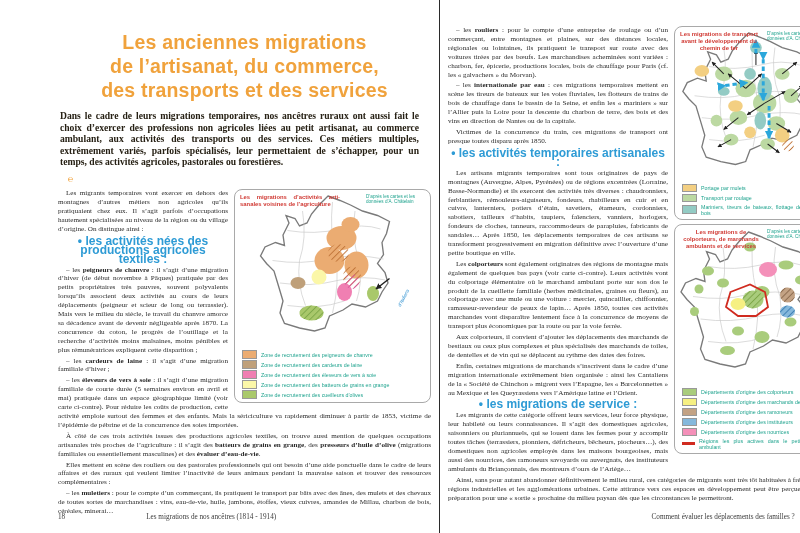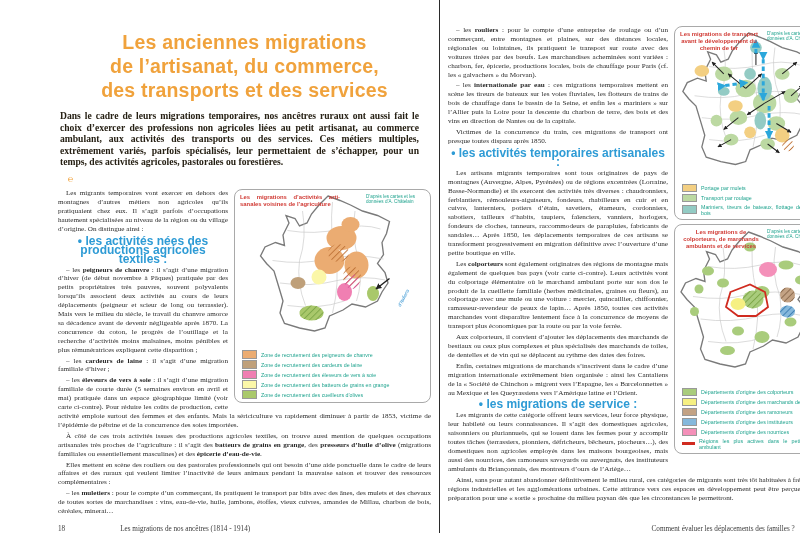--- a/index.html
+++ b/index.html
@@ -34,23 +34,23 @@
   .lrow{display:flex;align-items:center;gap:4px;margin:1.5px 0;}
   .sw{width:13px;height:6.5px;border:.5px solid #999;flex:0 0 auto;}
   .sw.line{height:2.5px;border:none;}
   .llabel{color:var(--teal_text);font-family:"Liberation Sans",sans-serif;font-size:5.3px;line-height:6px;}
   svg.fr-map{display:block;width:100%;}
   .fr-outline{fill:#ffffff;stroke:#7a7a7a;stroke-width:.9;}
   .dep{fill:none;stroke:#c9c9c9;stroke-width:.45;}
   .italie-label{position:absolute;z-index:3;color:#2b8fd0;font-style:italic;font-size:4.8px;
                 transform:rotate(-62deg);font-family:"Liberation Sans",sans-serif;}
   
-  .footer{position:absolute;bottom:0;left:0;width:100%;font-size:7.2px;color:#3a3a3a;display:flex;}
+  .footer{position:absolute;bottom:12px;left:0;width:100%;font-size:7.2px;color:#3a3a3a;display:flex;}
   .page-left .footer{padding-left:18px;}
-  .page-left .foottext{margin-left:55px;}
+  .page-left .foottext{margin-left:81px;}
   .page-right .footer{justify-content:flex-end;padding-right:14px;gap:38px;}
   b{font-weight:bold;}
 </style>
 </head>
 <body>
 
 <svg width="0" height="0" style="position:absolute" aria-hidden="true">
   <defs>
     <pattern id="stO" width="3" height="3" patternUnits="userSpaceOnUse" patternTransform="rotate(45)">
       <line x1="0" y1="0" x2="0" y2="3" stroke="#C1763B" stroke-width="1.3"></line>
@@ -134,21 +134,21 @@
               <span class="llabel">Zone de recrutement des cueilleurs d’olives</span>
             </div>
           </div>
       </div>
       <div id="left-paras">
           <p class="para">Les migrants temporaires vont exercer en dehors des montagnes d’autres métiers non agricoles qu’ils pratiquaient chez eux. Il s’agit parfois d’occupations hautement spécialisées au niveau de la région ou du village d’origine. On distingue ainsi :</p>
           <div class="subhead"><span class="bdot">• </span><span>les activités nées des productions agricoles textiles :</span></div>
           <p class="para">– les <b>peigneurs de chanvre</b> : il s’agit d’une migration d’hiver (de début novembre à Pâques) pratiquée par des petits propriétaires très pauvres, souvent polyvalents lorsqu’ils associent deux activités au cours de leurs déplacements (peigneur et scieur de long ou terrassier). Mais vers le milieu du siècle, le travail du chanvre amorce sa décadence avant de devenir négligeable après 1870. La concurrence du coton, le progrès de l’outillage et la recherche d’activités moins malsaines, moins pénibles et plus rémunératrices expliquent cette disparition ;</p>
           <p class="para">– les <b>cardeurs de laine</b> : il s’agit d’une migration familiale d’hiver ;</p>
           <p class="para">– les <b>éleveurs de vers à soie</b> : il s’agit d’une migration familiale de courte durée (5 semaines environ en avril et mai) pratiquée dans un espace géographique limité (voir carte ci-contre). Pour réduire les coûts de production, cette activité emploie surtout des femmes et des enfants. Mais la sériciculture va rapidement diminuer à partir de 1853, victime de l’épidémie de pébrine et de la concurrence des soies importées.</p>
-          <p class="para">À côté de ces trois activités issues des productions agricoles textiles, on trouve aussi mention de quelques occupations artisanales très proches de l’agriculture : il s’agit des <b>batteurs de grains en grange</b>, des <b>presseurs d’huile d’olive</b> (migrations familiales ou essentiellement masculines) et des <b>épicerie d’eau-de-vie</b>.</p>
+          <p class="para">À côté de ces trois activités issues des productions agricoles textiles, on trouve aussi mention de quelques occupations artisanales très proches de l’agriculture : il s’agit des <b>batteurs de grains en grange</b>, des <b>presseurs d’huile d’olive</b> (migrations familiales ou essentiellement masculines) et des <b>évaluer d’eau-de-vie</b>.</p>
           <p class="para">Elles mettent en scène des rouliers ou des pastorales professionnels qui ont besoin d’une aide ponctuelle dans le cadre de leurs affaires et des ruraux qui veulent limiter l’inactivité de leurs animaux pendant la mauvaise saison et trouver des ressources complémentaires :</p>
           <p class="para">– les <b>muletiers</b> : pour le compte d’un commerçant, ils pratiquent le transport par bâts avec des ânes, des mulets et des chevaux de toutes sortes de marchandises : vins, eau-de-vie, huile, jambons, étoffes, vieux cuivres, amandes de Millau, charbon de bois, céréales, minerai…</p>
         </div>
     </div>
 
     <div class="footer">
       <span class="pgnum">18</span>
       <span class="foottext">Les migrations de nos ancêtres (1814 - 1914)</span>
     </div>
   </div>

